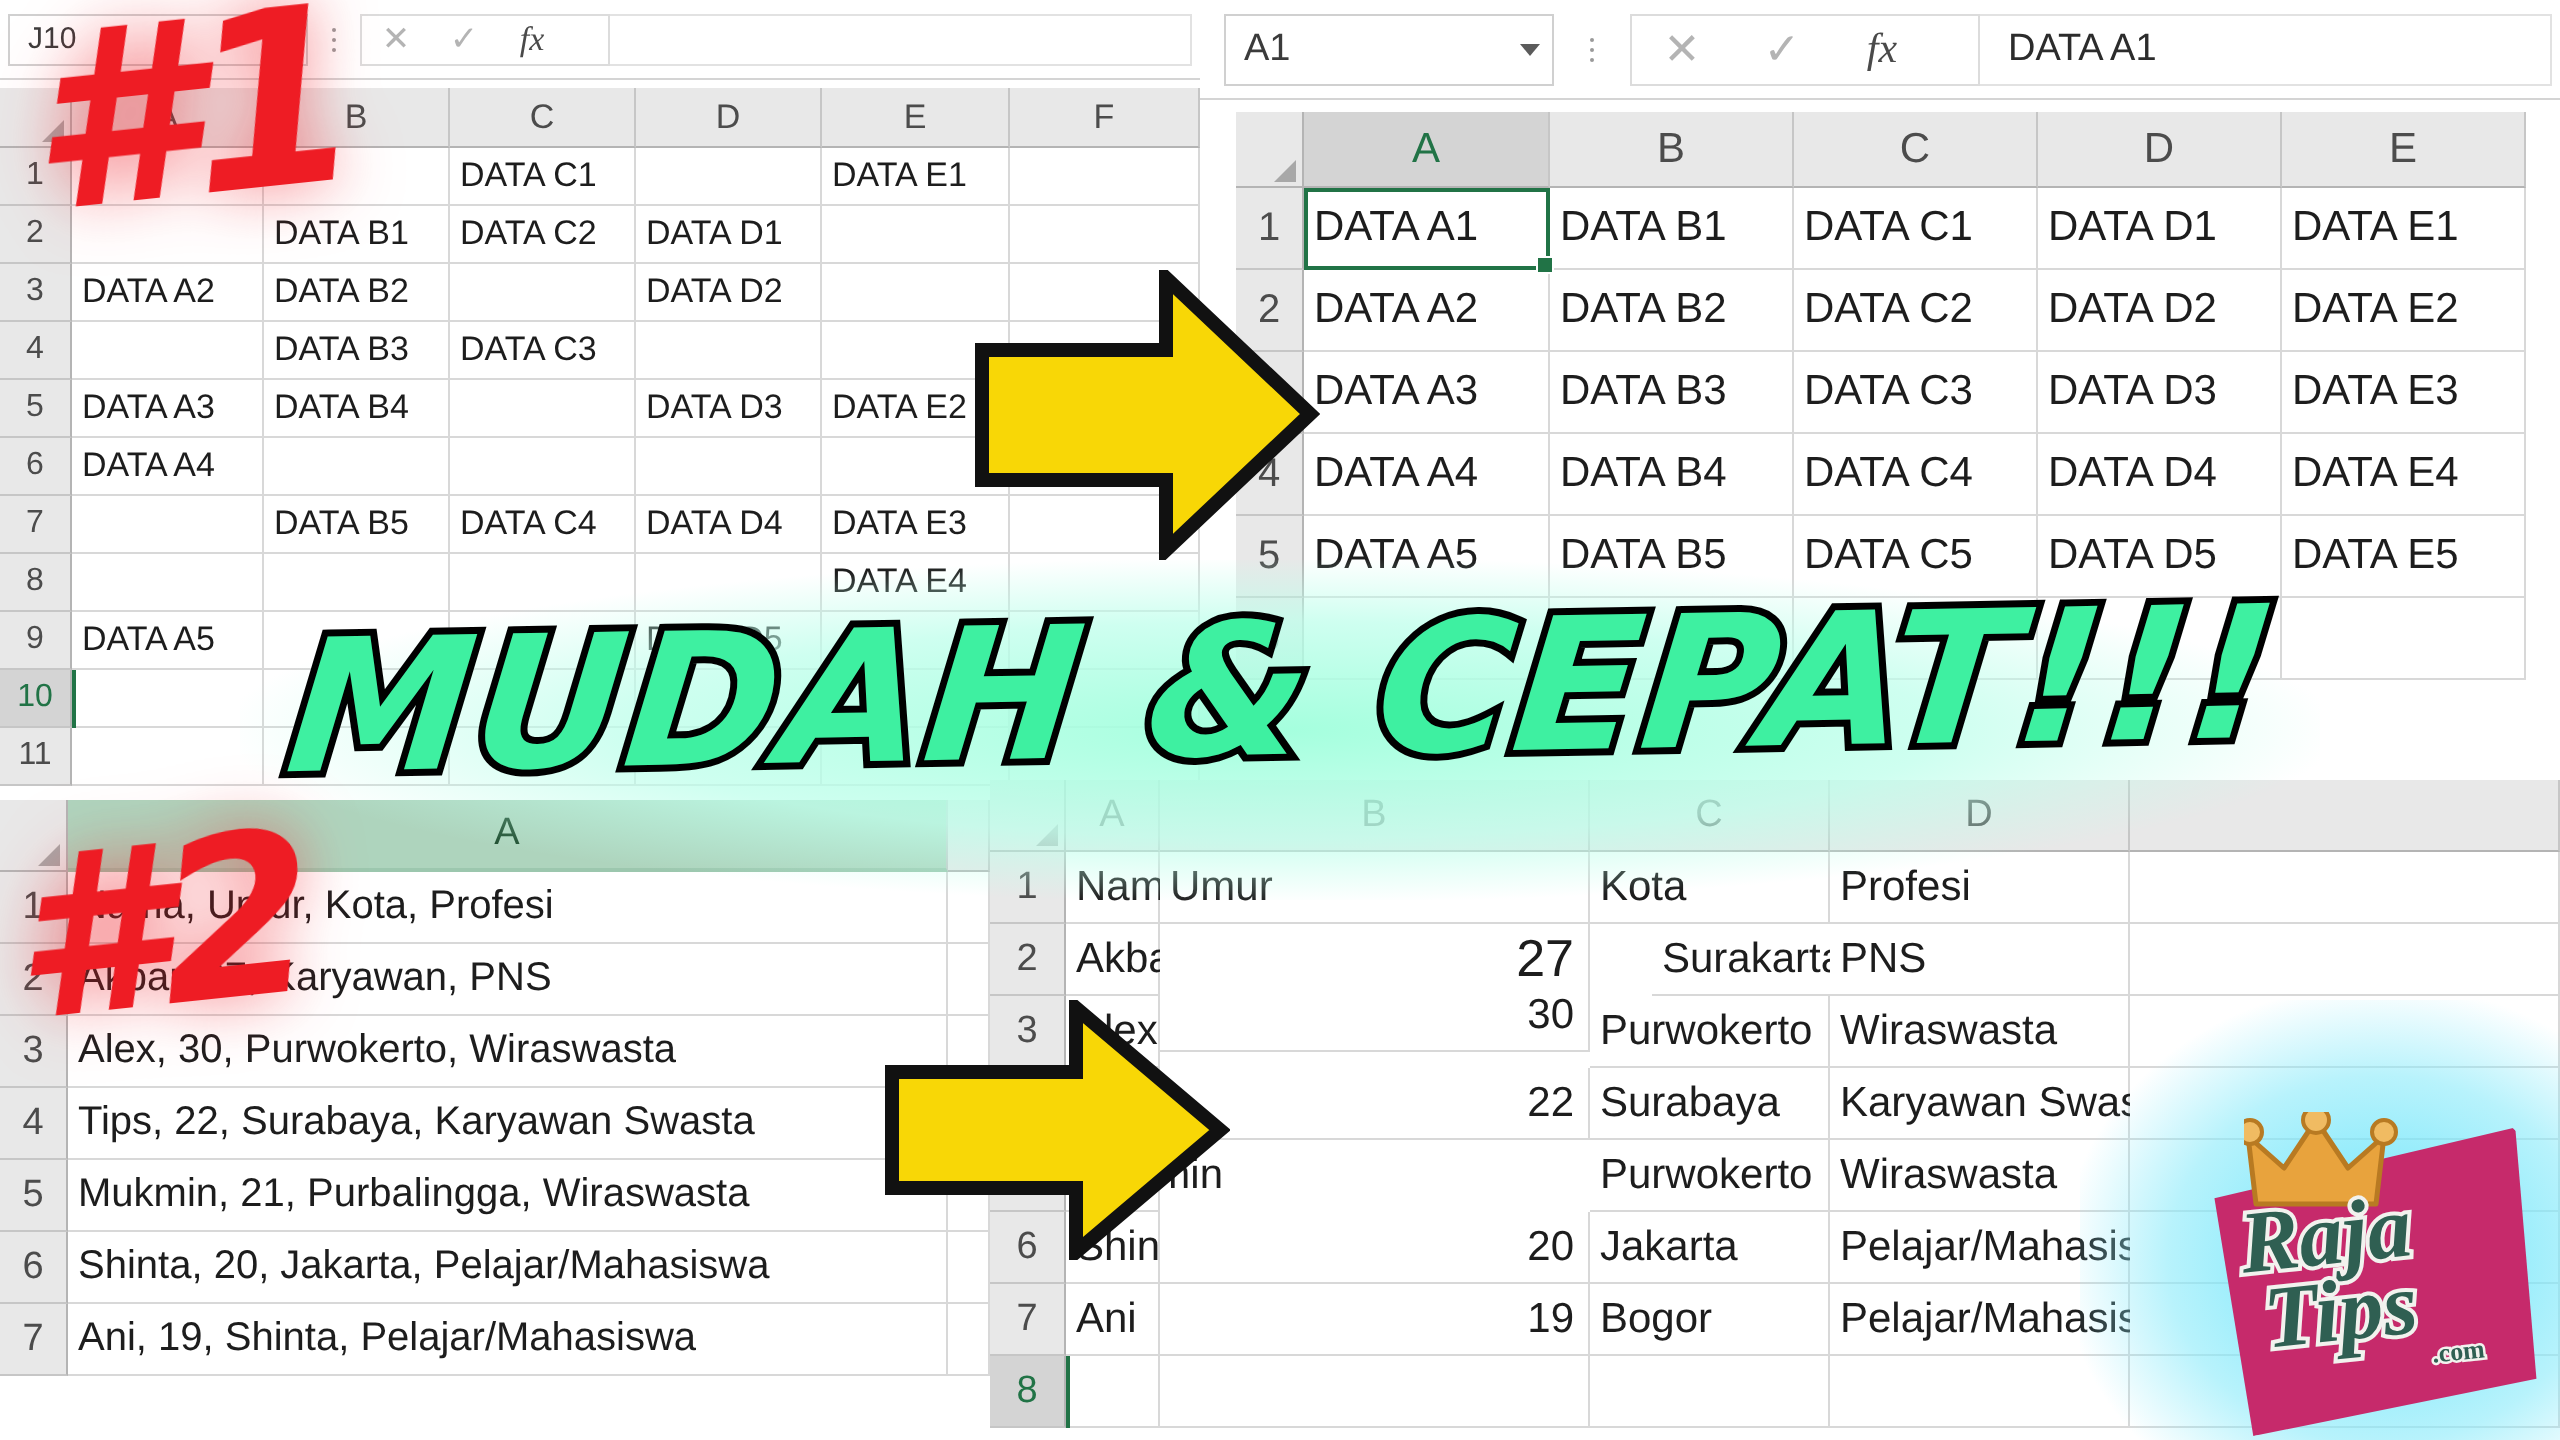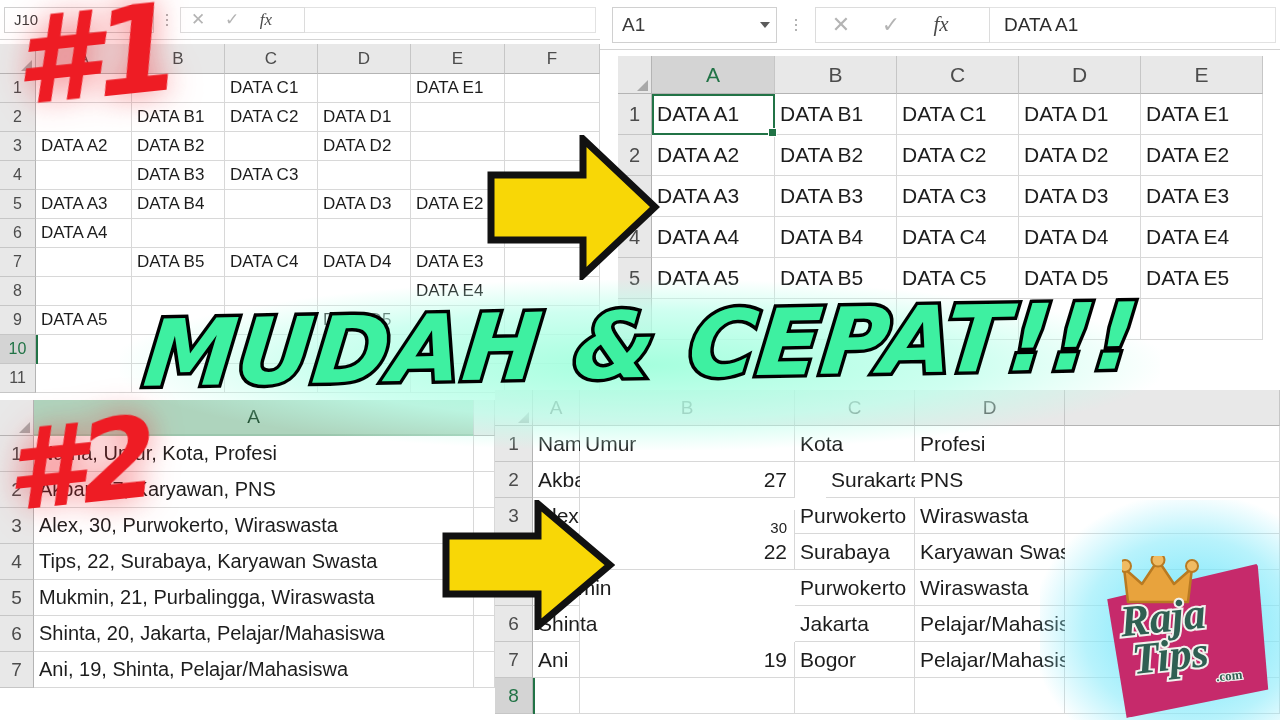--- a/index.html
+++ b/index.html
@@ -374,43 +374,44 @@
         <div class="colhead" style="left:420px;top:0;width:150px;height:36px;font-size:19px;">D</div>
         <div class="colhead" style="left:570px;top:0;width:215px;height:36px;font-size:19px;"></div>
         <div class="rowhead" style="left:0px;top:36px;width:38px;height:36px;font-size:19px;">1</div>
         <div class="cell" style="left:38px;top:36px;width:47px;height:36px;font-size:21px;">Nama</div>
         <div class="cell" style="left:85px;top:36px;width:215px;height:36px;font-size:21px;">Umur</div>
         <div class="cell" style="left:300px;top:36px;width:120px;height:36px;font-size:21px;">Kota</div>
         <div class="cell" style="left:420px;top:36px;width:150px;height:36px;font-size:21px;">Profesi</div>
         <div class="cell" style="left:570px;top:36px;width:215px;height:36px;font-size:21px;"></div>
         <div class="rowhead" style="left:0px;top:72px;width:38px;height:36px;font-size:19px;">2</div>
         <div class="cell" style="left:38px;top:72px;width:47px;height:36px;font-size:21px;">Akbar</div>
-        <div class="cell num" style="left:85px;top:72px;width:215px;height:36px;font-size:21px;">27</div>
+        <div class="cell num" style="left:85px;top:72px;width:215px;height:36px;font-size:26px;">27</div>
         <div class="cell" style="left:288px;top:72px;width:120px;height:36px;font-size:21px;margin-left:43px;">Surakarta</div>
         <div class="cell" style="left:420px;top:72px;width:150px;height:36px;font-size:21px;">PNS</div>
         <div class="cell" style="left:570px;top:72px;width:215px;height:36px;font-size:21px;"></div>
         <div class="rowhead" style="left:0px;top:108px;width:38px;height:36px;font-size:19px;">3</div>
         <div class="cell" style="left:38px;top:108px;width:47px;height:36px;font-size:21px;">Alex</div>
-        <div class="cell num" style="left:85px;top:120px;width:215px;height:36px;font-size:15px;">30</div>
+        <div class="cell num" style="left:85px;top:100px;width:215px;height:36px;font-size:21px;">30</div>
         <div class="cell" style="left:300px;top:108px;width:120px;height:36px;font-size:21px;">Purwokerto</div>
         <div class="cell" style="left:420px;top:108px;width:150px;height:36px;font-size:21px;">Wiraswasta</div>
         <div class="cell" style="left:570px;top:108px;width:215px;height:36px;font-size:21px;"></div>
         <div class="rowhead" style="left:0px;top:144px;width:38px;height:36px;font-size:19px;">4</div>
         <div class="cell" style="left:38px;top:144px;width:47px;height:36px;font-size:21px;">Alvin</div>
         <div class="cell num" style="left:85px;top:144px;width:215px;height:36px;font-size:21px;">22</div>
         <div class="cell" style="left:300px;top:144px;width:120px;height:36px;font-size:21px;">Surabaya</div>
         <div class="cell" style="left:420px;top:144px;width:150px;height:36px;font-size:21px;">Karyawan Swasta</div>
         <div class="cell" style="left:570px;top:144px;width:215px;height:36px;font-size:21px;"></div>
         <div class="rowhead" style="left:0px;top:180px;width:38px;height:36px;font-size:19px;">5</div>
         <div class="cell" style="left:38px;top:180px;width:47px;height:36px;font-size:21px;">Mukmin</div>
         <div class="cell" style="left:300px;top:180px;width:120px;height:36px;font-size:21px;">Purwokerto</div>
         <div class="cell" style="left:420px;top:180px;width:150px;height:36px;font-size:21px;">Wiraswasta</div>
         <div class="cell" style="left:570px;top:180px;width:215px;height:36px;font-size:21px;"></div>
         <div class="rowhead" style="left:0px;top:216px;width:38px;height:36px;font-size:19px;">6</div>
         <div class="cell" style="left:38px;top:216px;width:47px;height:36px;font-size:21px;">Shinta</div>
+        <div class="cell num" style="left:85px;top:216px;width:215px;height:36px;font-size:21px;">20</div>
         <div class="cell" style="left:300px;top:216px;width:120px;height:36px;font-size:21px;">Jakarta</div>
         <div class="cell" style="left:420px;top:216px;width:150px;height:36px;font-size:21px;">Pelajar/Mahasiswa</div>
         <div class="cell" style="left:570px;top:216px;width:215px;height:36px;font-size:21px;"></div>
         <div class="rowhead" style="left:0px;top:252px;width:38px;height:36px;font-size:19px;">7</div>
         <div class="cell" style="left:38px;top:252px;width:47px;height:36px;font-size:21px;">Ani</div>
         <div class="cell num" style="left:85px;top:252px;width:215px;height:36px;font-size:21px;">19</div>
         <div class="cell" style="left:300px;top:252px;width:120px;height:36px;font-size:21px;">Bogor</div>
         <div class="cell" style="left:420px;top:252px;width:150px;height:36px;font-size:21px;">Pelajar/Mahasiswa</div>
         <div class="cell" style="left:570px;top:252px;width:215px;height:36px;font-size:21px;"></div>
         <div class="rowhead sel" style="left:0px;top:288px;width:38px;height:36px;font-size:19px;">8</div>

